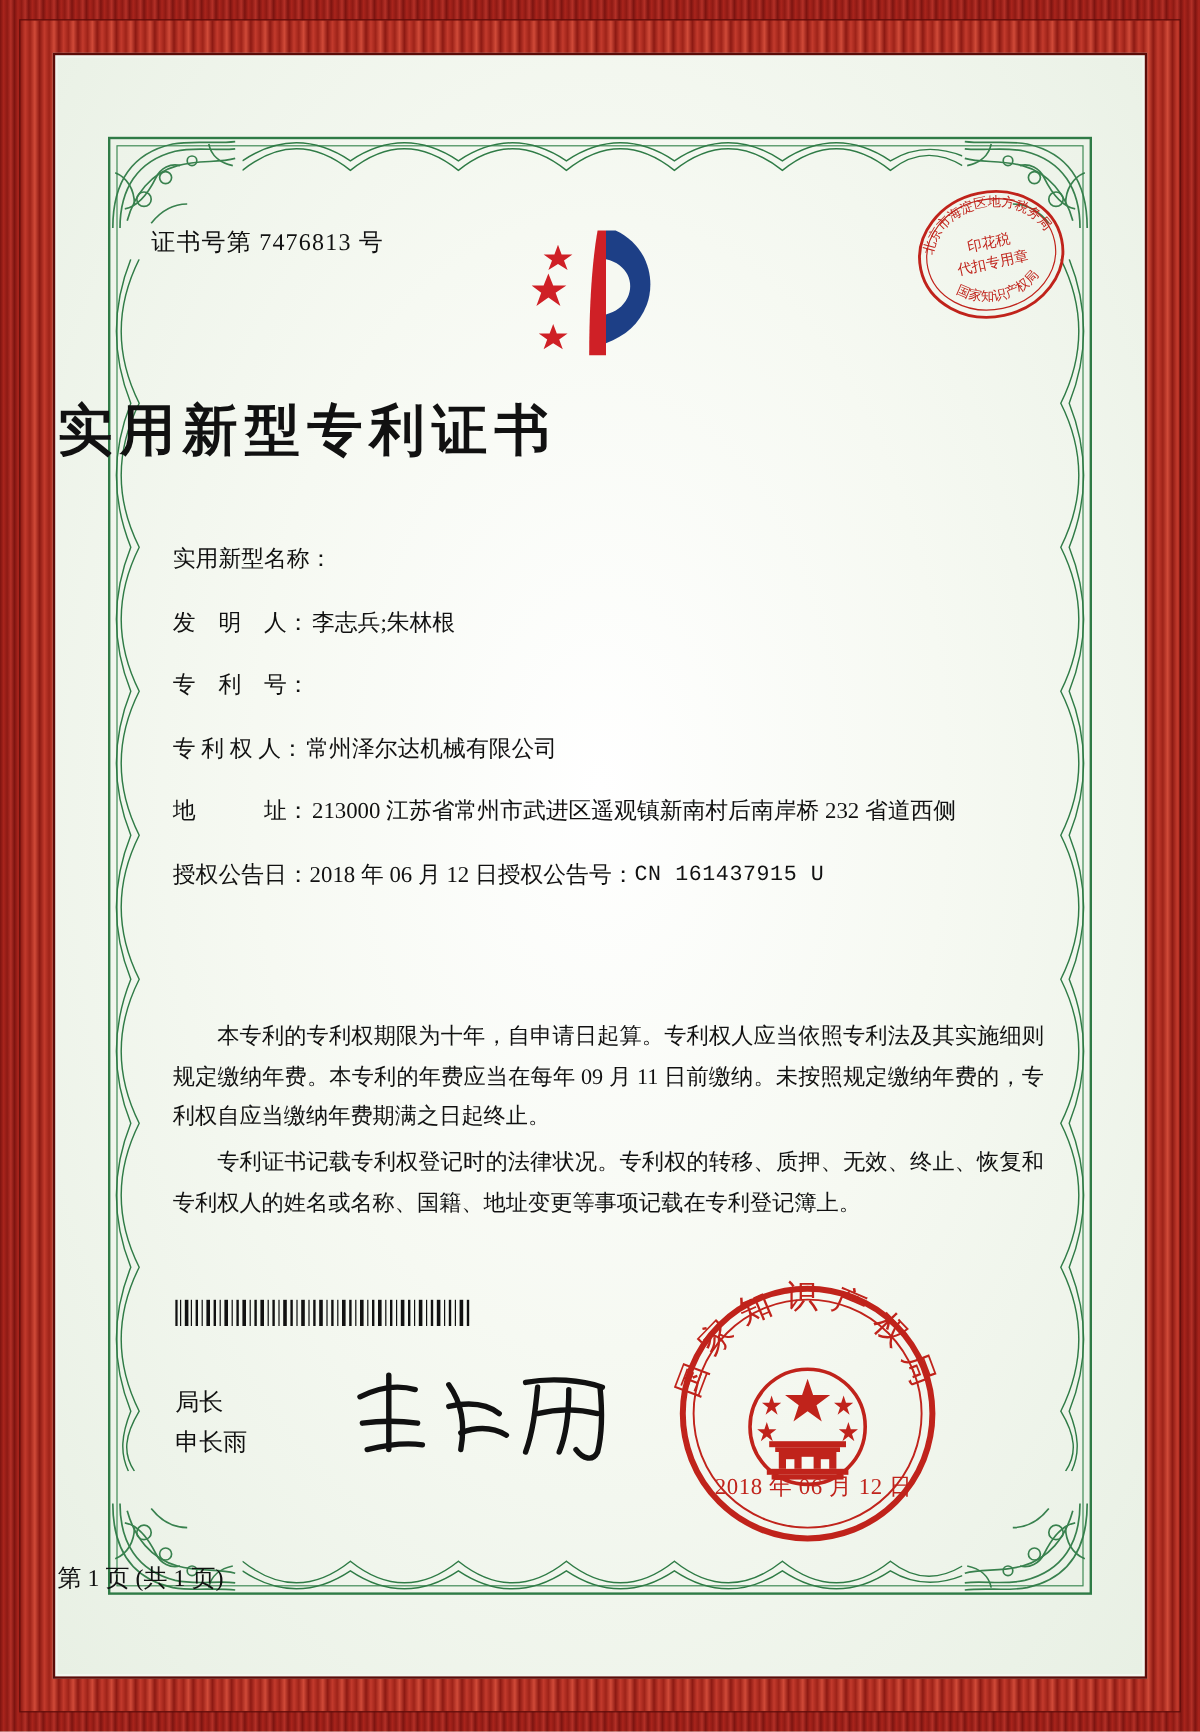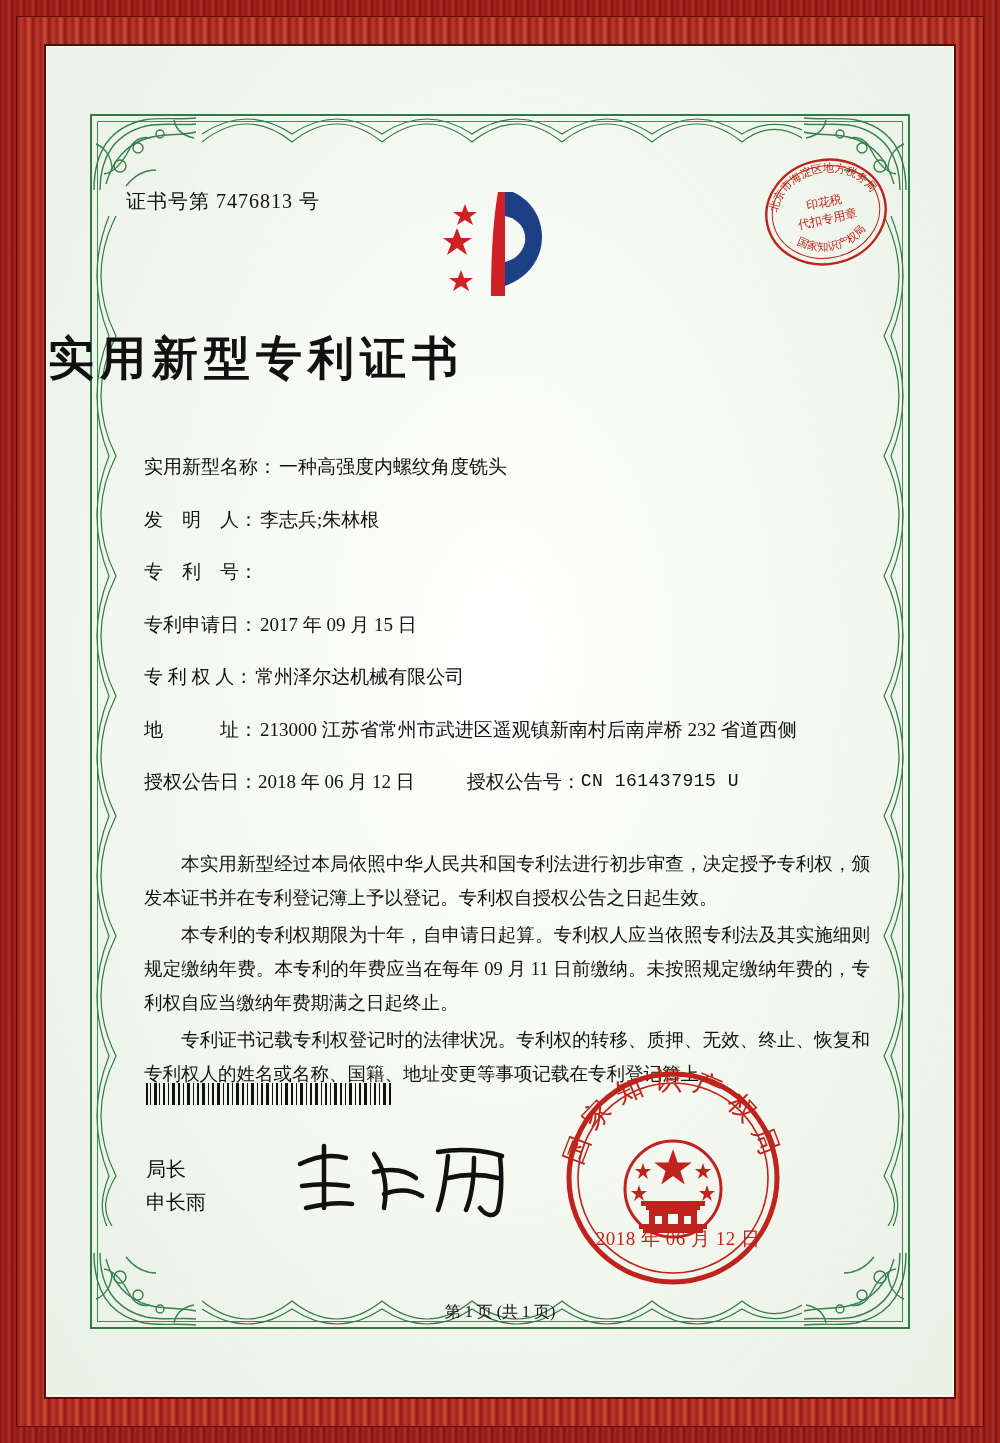--- a/index.html
+++ b/index.html
@@ -144,21 +144,20 @@
     letter-spacing: 0px;
   }
   .field-value {
     flex: 1 1 auto;
     padding-left: 2px;
   }
   .field-row.two-col {
     margin-bottom: 18px;
   }
   .field-right {
-    margin-left: 52px;
     white-space: nowrap;
   }
   .mono-val {
     font-family: "Liberation Mono", "DejaVu Sans Mono", monospace;
     font-size: 18px;
     letter-spacing: .5px;
   }
 
   .body-text {
     position: absolute;
@@ -206,22 +205,22 @@
     text-align: center;
     font-size: 19px;
     color: #c0231b;
     letter-spacing: .5px;
   }
 
   .page-no {
     position: absolute;
     left: 0; top: 1254px;
     width: 904px;
-    text-align: center;
-    font-size: 16px;
+    text-align: left;
+    font-size: 20px;
     color: #111;
   }
 </style>
 </head>
 <body>
 
 <div class="frame-outer">
   <div class="frame-bevel"></div>
   <div class="frame-inner-line"></div>
 
@@ -341,51 +340,45 @@
           <text x="68" y="62" font-size="12" fill="#c0231b" text-anchor="middle" font-family="DejaVu Sans, sans-serif">印花税</text>
           <text x="68" y="79" font-size="12" fill="#c0231b" text-anchor="middle" font-family="DejaVu Sans, sans-serif">代扣专用章</text>
         </g>
       </svg>
 
       <div class="title">实用新型专利证书</div>
 
       <div class="fields">
         <div class="field-row">
           <span class="field-label">实用新型名称：</span>
-          <span class="field-value">一种高强度内螺纹角度铣头</span>
         </div>
         <div class="field-row">
           <span class="field-label">发　明　人：</span>
           <span class="field-value">李志兵;朱林根</span>
         </div>
         <div class="field-row">
           <span class="field-label">专　利　号：</span>
-        </div>
-        <div class="field-row">
-          <span class="field-label">专利申请日：</span>
-          <span class="field-value">2017 年 09 月 15 日</span>
         </div>
         <div class="field-row">
           <span class="field-label">专 利 权 人：</span>
           <span class="field-value">常州泽尔达机械有限公司</span>
         </div>
         <div class="field-row">
           <span class="field-label">地　　　址：</span>
           <span class="field-value">213000 江苏省常州市武进区遥观镇新南村后南岸桥 232 省道西侧</span>
         </div>
         <div class="field-row two-col">
           <span class="field-label">授权公告日：</span>
           <span>2018 年 06 月 12 日</span>
           <span class="field-right">授权公告号：</span>
           <span class="mono-val">CN 161437915 U</span>
         </div>
       </div>
 
       <div class="body-text">
-        <p>本实用新型经过本局依照中华人民共和国专利法进行初步审查，决定授予专利权，颁发本证书并在专利登记簿上予以登记。专利权自授权公告之日起生效。</p>
         <p>本专利的专利权期限为十年，自申请日起算。专利权人应当依照专利法及其实施细则规定缴纳年费。本专利的年费应当在每年 09 月 11 日前缴纳。未按照规定缴纳年费的，专利权自应当缴纳年费期满之日起终止。</p>
         <p>专利证书记载专利权登记时的法律状况。专利权的转移、质押、无效、终止、恢复和专利权人的姓名或名称、国籍、地址变更等事项记载在专利登记簿上。</p>
       </div>
 
       <svg class="barcode" viewBox="0 0 300 22" preserveAspectRatio="none">
         <g fill="#111">
           <rect x="0" y="0" width="2" height="22"></rect>
             <rect x="4" y="0" width="1" height="22"></rect>
           <rect x="8" y="0" width="3" height="22"></rect>
             <rect x="13" y="0" width="1" height="22"></rect>

